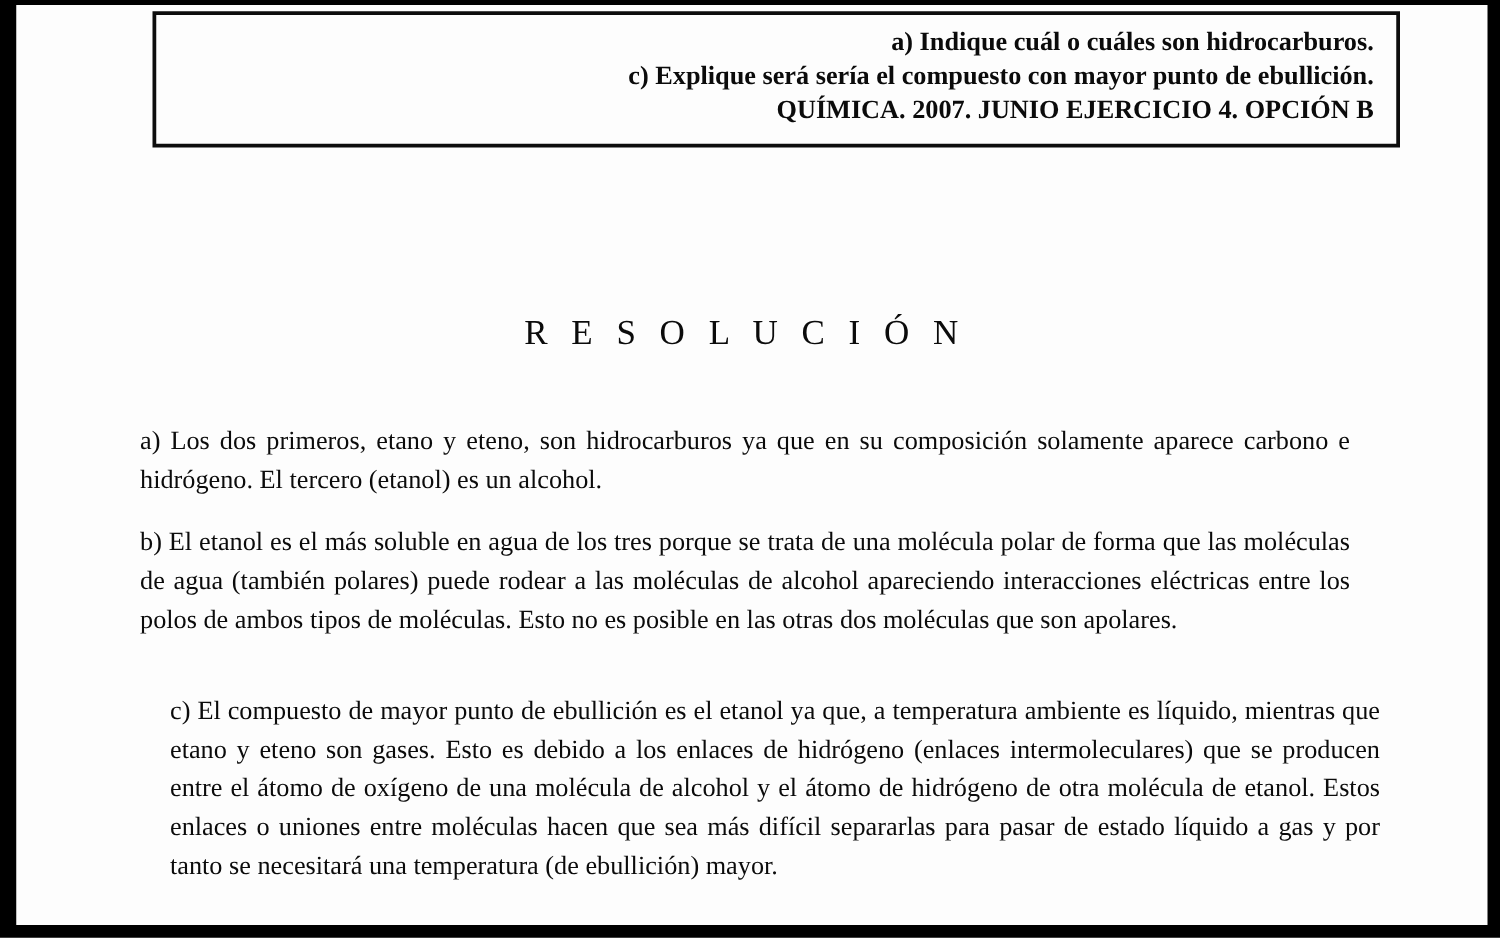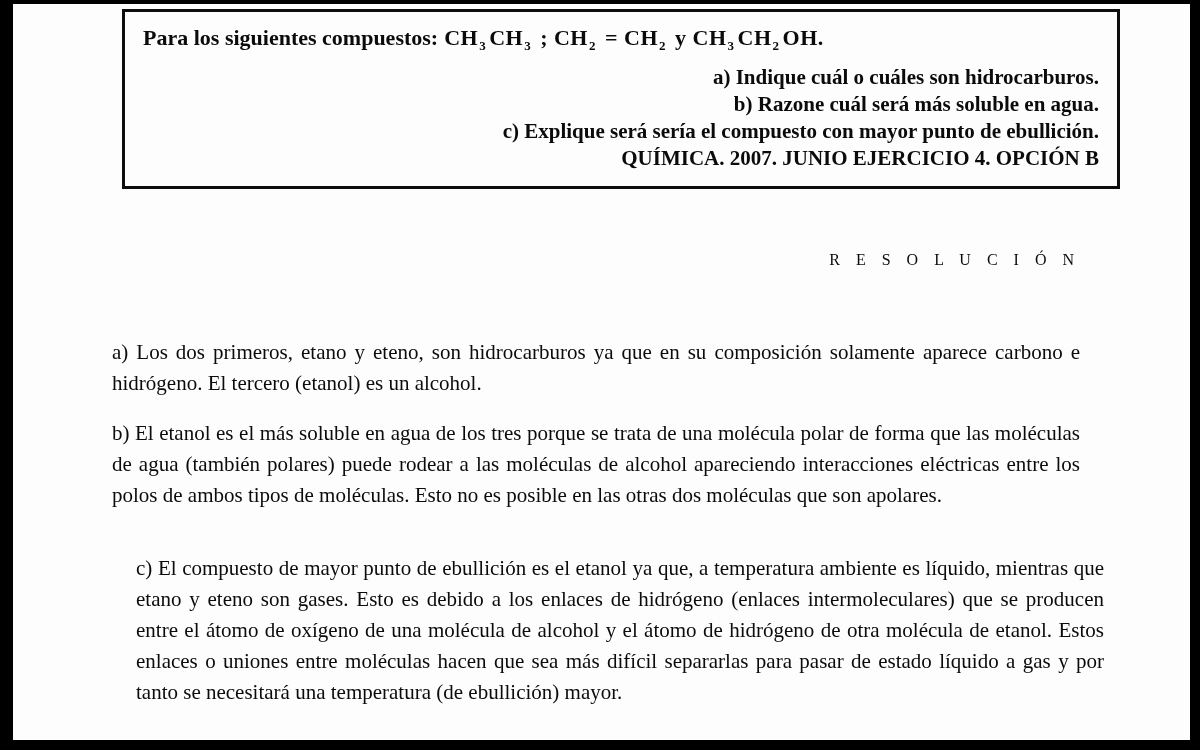--- a/index.html
+++ b/index.html
@@ -48,22 +48,22 @@
     font-weight: bold;
     font-size: 21px;
     line-height: 27px;
     text-align: right;
   }
   .res-heading {
     position: absolute;
     left: 99px; top: 247px;
     width: 968px;
     margin: 0;
-    text-align: right;
-    font-size: 16px;
+    text-align: center;
+    font-size: 28px;
     font-weight: normal;
     letter-spacing: 6px;
   }
   .body-par {
     position: absolute;
     left: 99px;
     width: 968px;
     margin: 0;
     font-size: 21px;
     line-height: 31px;
@@ -73,23 +73,21 @@
   #par-b { top: 414px; }
   #par-c { top: 549px; margin-left: 24px; }
 </style>
 </head>
 <body>
 
 <div class="viewer-bg">
   <div class="page">
 
     <div class="problem-box">
-      <p class="box-title"><span>Para los siguientes compuestos:</span><span class="formula">CH<sub>3</sub>CH<sub>3</sub> ; CH<sub>2</sub> = CH<sub>2</sub> y CH<sub>3</sub>CH<sub>2</sub>OH.</span></p>
       <p class="box-item">a) Indique cuál o cuáles son hidrocarburos.</p>
-      <p class="box-item">b) Razone cuál será más soluble en agua.</p>
       <p class="box-item">c) Explique será sería el compuesto con mayor punto de ebullición.</p>
       <p class="box-item">QUÍMICA. 2007. JUNIO EJERCICIO 4. OPCIÓN B</p>
     </div>
 
     <h2 class="res-heading">R E S O L U C I Ó N</h2>
 
     <p class="body-par" id="par-a">a) Los dos primeros, etano y eteno, son hidrocarburos ya que en su composición solamente aparece carbono e hidrógeno. El tercero (etanol) es un alcohol.</p>
     <p class="body-par" id="par-b">b) El etanol es el más soluble en agua de los tres porque se trata de una molécula polar de forma que las moléculas de agua (también polares) puede rodear a las moléculas de alcohol apareciendo interacciones eléctricas entre los polos de ambos tipos de moléculas. Esto no es posible en las otras dos moléculas que son apolares.</p>
     <p class="body-par" id="par-c">c) El compuesto de mayor punto de ebullición es el etanol ya que, a temperatura ambiente es líquido, mientras que etano y eteno son gases. Esto es debido a los enlaces de hidrógeno (enlaces intermoleculares) que se producen entre el átomo de oxígeno de una molécula de alcohol y el átomo de hidrógeno de otra molécula de etanol. Estos enlaces o uniones entre moléculas hacen que sea más difícil separarlas para pasar de estado líquido a gas y por tanto se necesitará una temperatura (de ebullición) mayor.</p>
 

